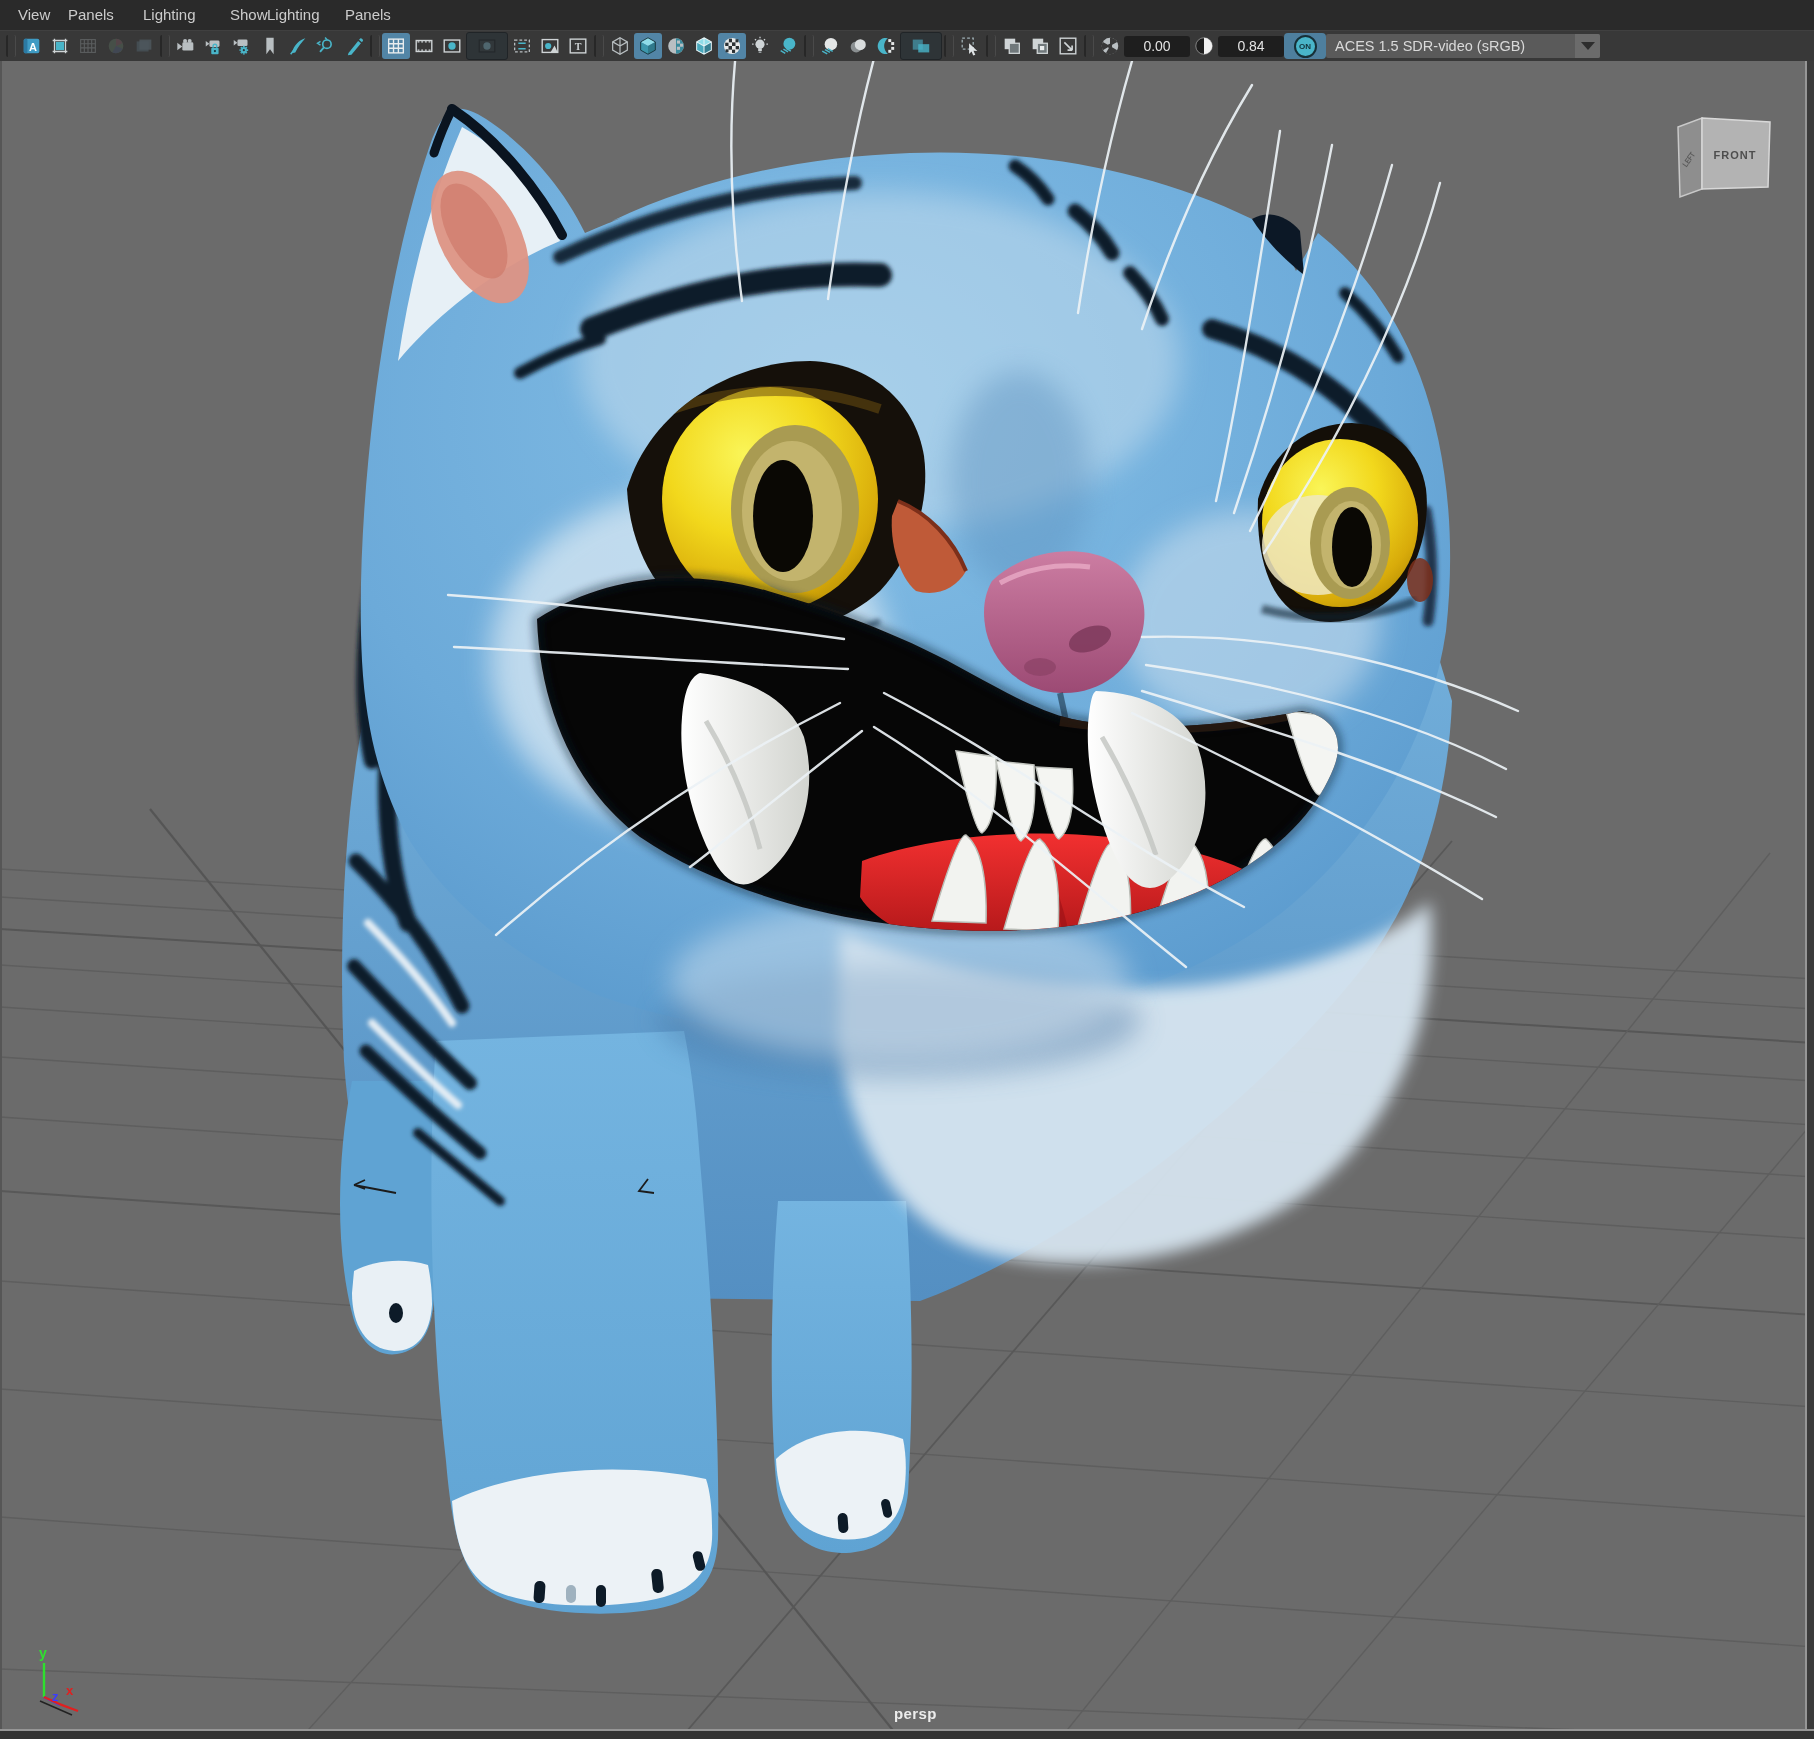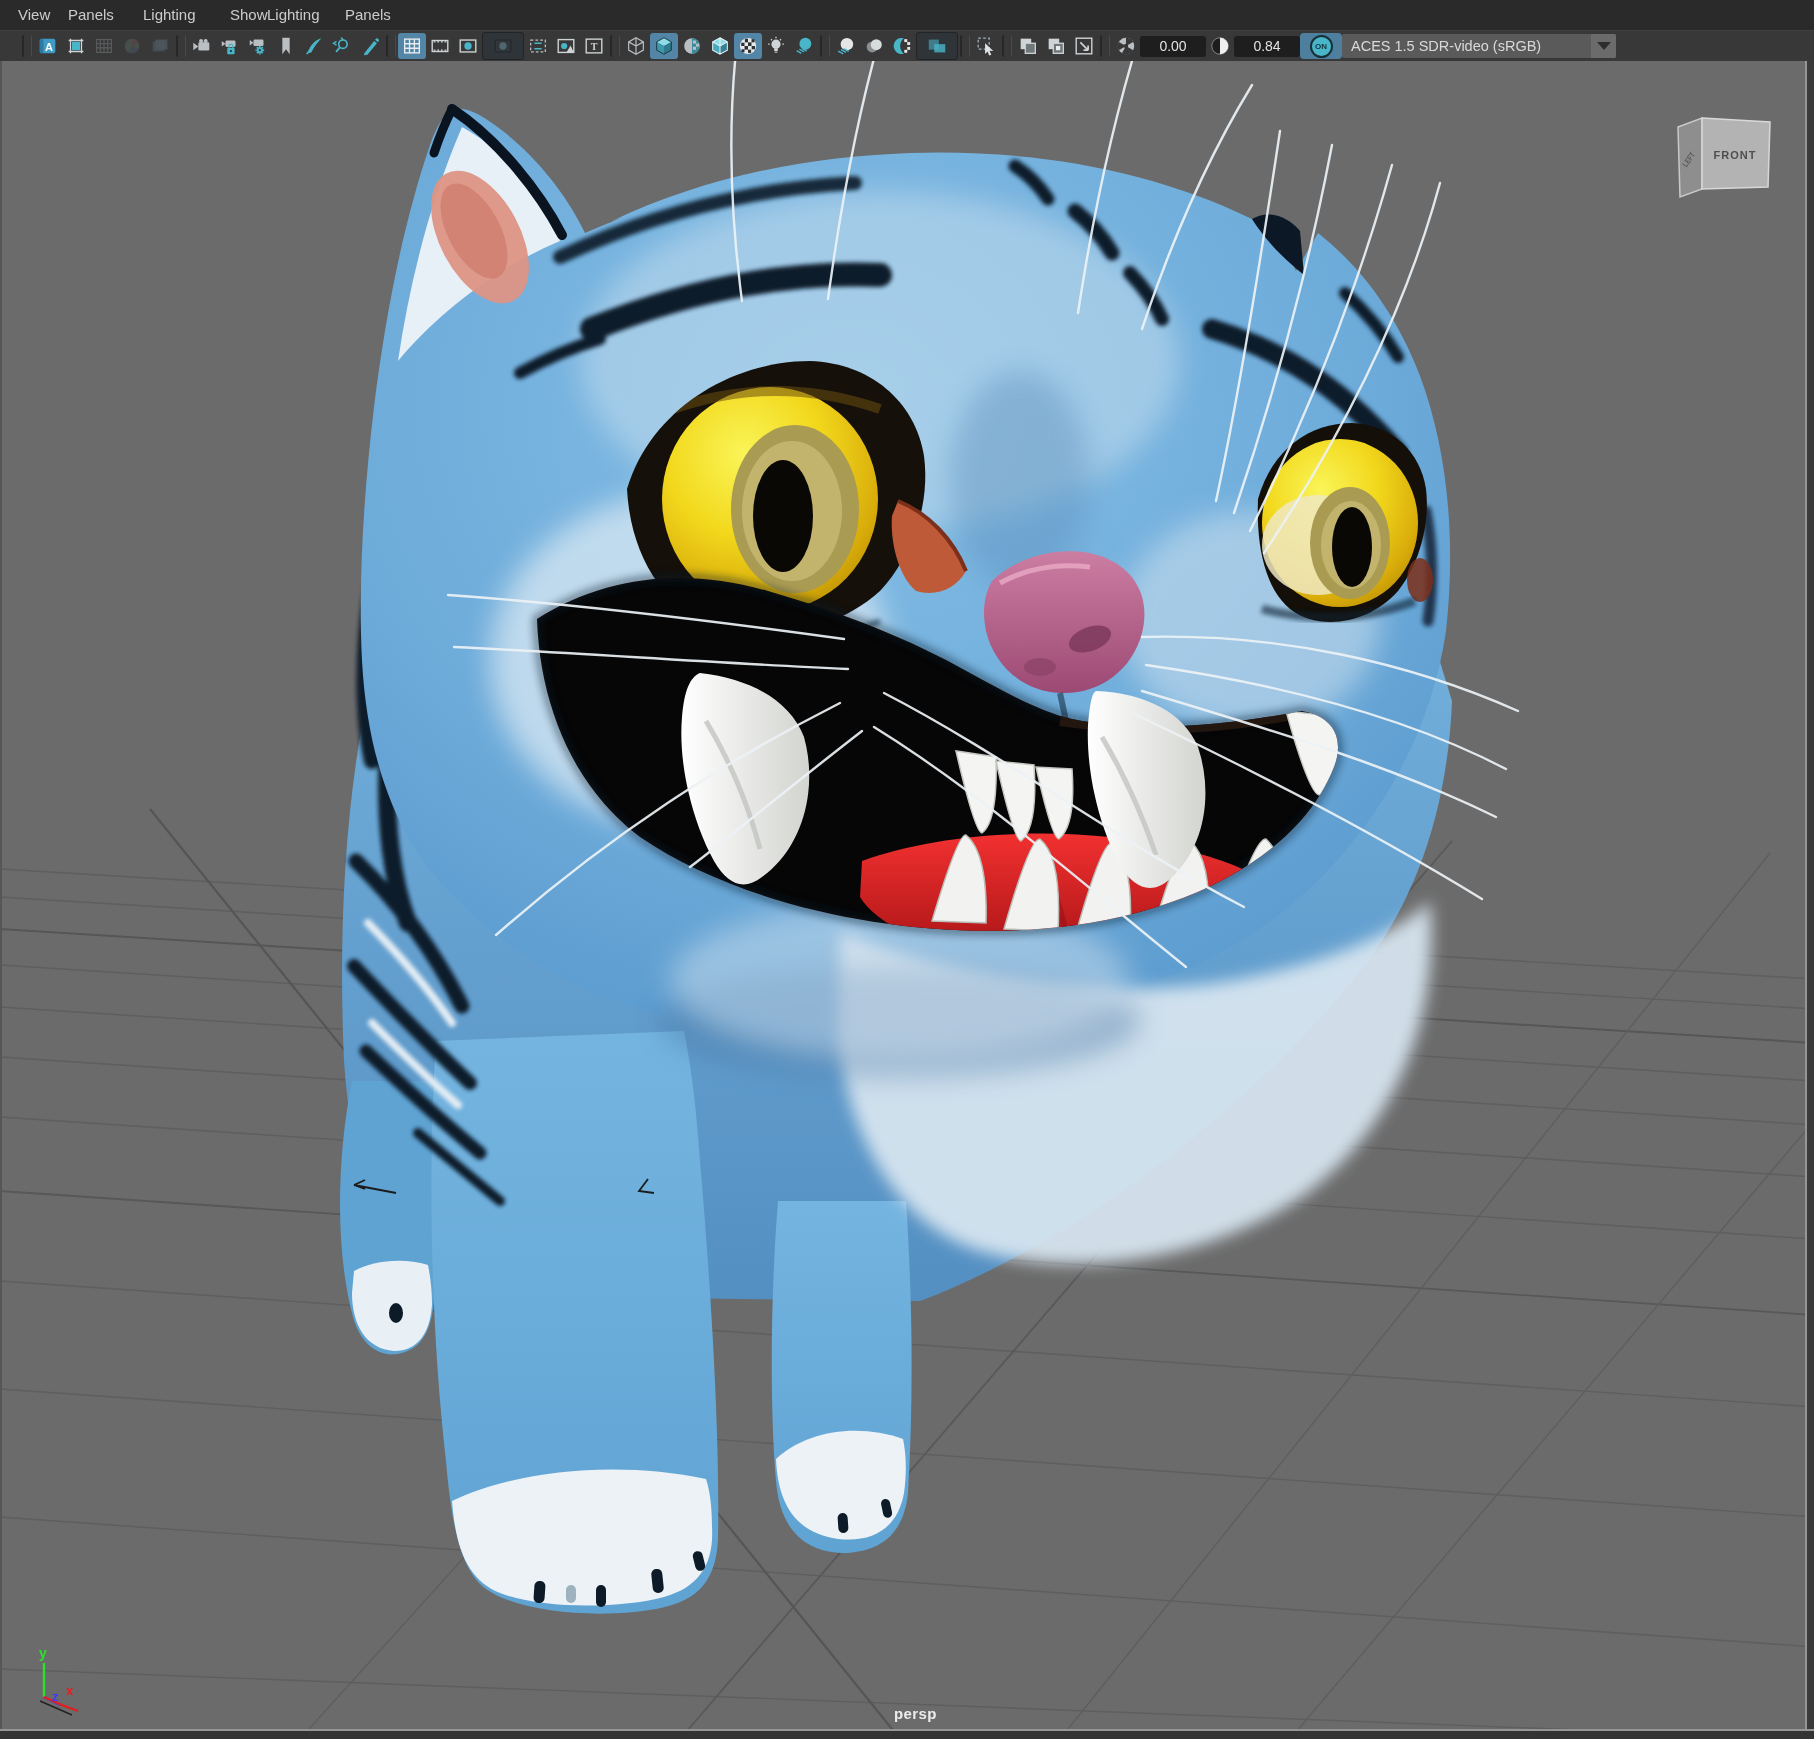--- a/index.html
+++ b/index.html
@@ -3,21 +3,21 @@
 <meta charset="utf-8">
 <style>
   html,body{margin:0;padding:0;background:#6b6b6b;width:1814px;height:1739px;overflow:hidden;
     font-family:"Liberation Sans", sans-serif; -webkit-font-smoothing:antialiased;}
   #app{position:relative;width:1562px;height:1739px;background:#6b6b6b;}
   
   #menubar{position:absolute;top:0;left:0;width:1814px;height:30px;background:#2a2a2a;z-index:5;}
   .menu-item{position:absolute;top:0;height:30px;line-height:30px;color:#cccccc;font-size:15px;cursor:default;}
   
   #toolbar{position:absolute;top:30px;left:0;width:1814px;height:31px;background:#383838;z-index:5;
-    display:flex;align-items:center;gap:0;padding-left:20px;box-sizing:border-box;border-top:1px solid #404040;}
+    display:flex;align-items:center;gap:0;padding-left:4px;box-sizing:border-box;border-top:1px solid #404040;}
   .tb-grip{width:7px;height:22px;flex:0 0 auto;border-left:2px solid #272727;border-right:1px solid #4a4a4a;border-radius:2px;margin:0 2px;}
   .tb-btn{width:28px;height:26px;border-radius:3px;flex:0 0 auto;display:flex;align-items:center;justify-content:center;}
   .tb-btn.active{background:#5285a6;}
   .tb-btn.pressed{background:#2e3437;border:1px solid #202427;width:40px;}
   .tb-btn.disabled{opacity:.42;}
   .tb-btn svg{width:22px;height:22px;display:block;}
   .tb-field{width:66px;height:21px;background:#1e1e1e;border-radius:3px;color:#e3e3e3;font-size:14px;
     display:flex;align-items:center;justify-content:center;flex:0 0 auto;}
   .tb-on{width:42px;height:26px;background:#4e7f9e;border-radius:4px;display:flex;align-items:center;justify-content:center;flex:0 0 auto;}
   .on-circle{width:19px;height:19px;border-radius:50%;background:#49b5c9;border:2px solid #173038;color:#11333c;

